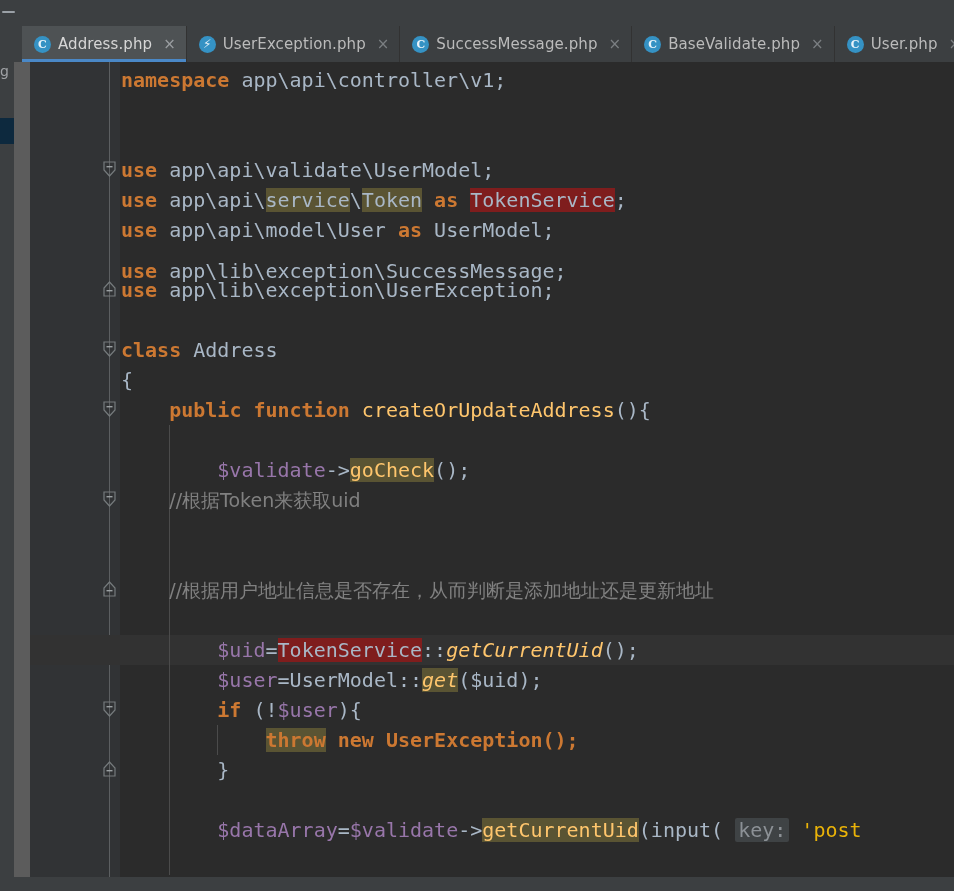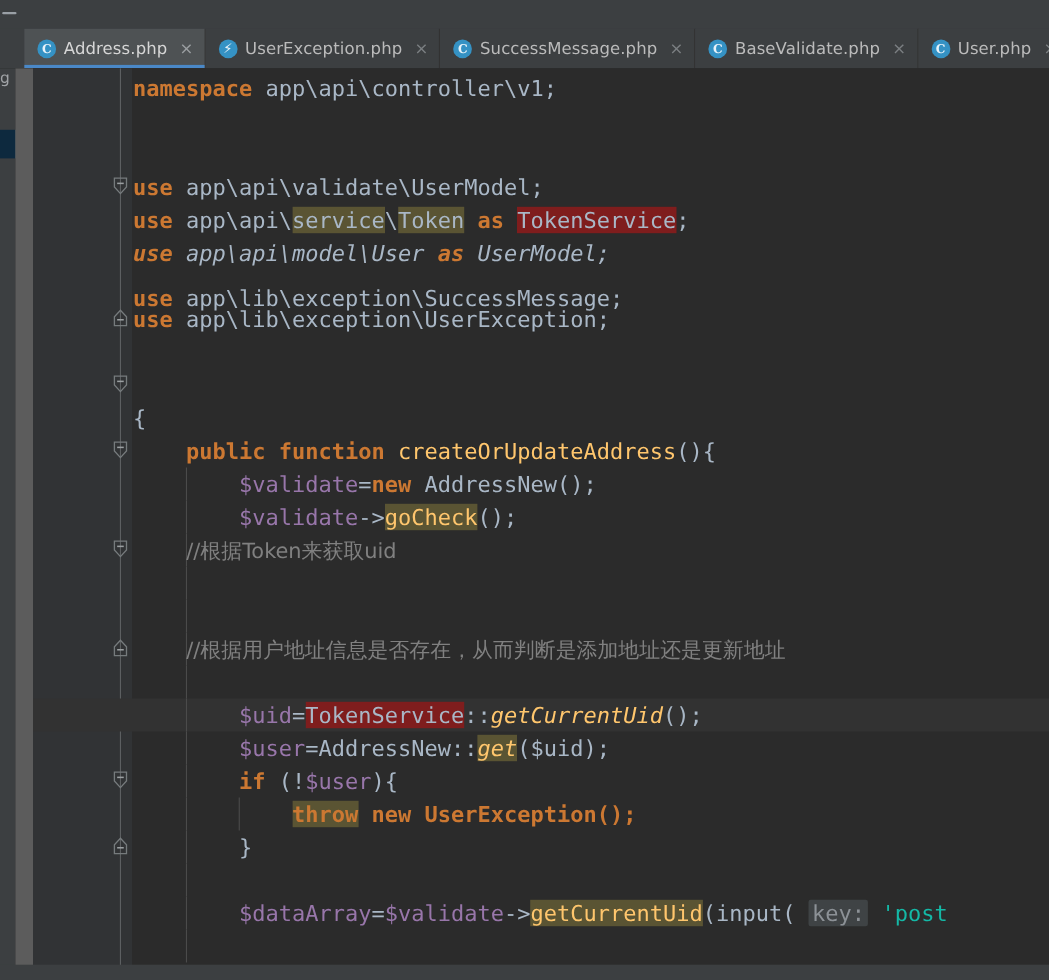--- a/index.html
+++ b/index.html
@@ -55,21 +55,21 @@
        font-family:"DejaVu Sans Mono","Liberation Mono",monospace;
        font-size:20px;line-height:30px;height:30px;color:#a9b7c6;}
   .ind{position:absolute;width:1px;height:30px;background:#4b4b4b;}
 
   
   .kw{color:#cc7832;font-weight:bold;}
   .var{color:#9876aa;}
   .fn{color:#ffc66d;}
   .fni{color:#ffc66d;font-style:italic;}
   .cmt{color:#808080;}
-  .str{color:#14b8a6;}
+  .str{color:#eab308;}
   .pln{color:#a9b7c6;}
   .hl-olive{background:#5a5433;}
   .hl-green{background:#7f1d1d;}
   .hint{background:#3f4345;color:#8c9196;border-radius:2px;padding:0 3px;font-style:normal;}
   .bottomfade{position:absolute;left:0;right:0;bottom:0;height:14px;background:#3c3f41;}
   .cjk{font-family:"DejaVu Sans","Liberation Sans",sans-serif;font-size:19px;}
 </style>
 </head>
 <body>
 
@@ -203,31 +203,31 @@
         <div class="ind" style="top: 633px; left: 49.08px;"></div>
         <div class="ind" style="top: 663px; left: 49.08px;"></div>
         <div class="ind" style="top: 663px; left: 97.16px;"></div>
         <div class="ind" style="top: 693px; left: 49.08px;"></div>
         <div class="ind" style="top: 723px; left: 49.08px;"></div>
         <div class="ind" style="top: 753px; left: 49.08px;"></div>
         <div class="ind" style="top: 783px; left: 49.08px;"></div>
         <div class="row" style="top: 3px; left: 1px;"><span class="kw">namespace</span><span class="pln"> app\api\controller\v1;</span></div>
         <div class="row" style="top: 93px; left: 1px;"><span class="kw">use</span><span class="pln"> app\api\validate\UserModel;</span></div>
         <div class="row" style="top: 123px; left: 1px;"><span class="kw">use</span><span class="pln"> app\api\</span><span class="hl-olive">service</span><span class="pln">\</span><span class="hl-olive">Token</span><span class="pln"> </span><span class="kw">as</span><span class="pln"> </span><span class="hl-green">TokenService</span><span class="pln">;</span></div>
-        <div class="row" style="top: 153px; left: 1px; font-style: italic;"><span class="kw">use</span><span class="pln"> app\api\model\User </span><span class="kw">as</span><span class="pln"> UserModel;</span></div>
+        <div class="row" style="top: 153px; left: 1px;"><span class="kw">use</span><span class="pln"> app\api\model\User </span><span class="kw">as</span><span class="pln"> UserModel;</span></div>
         <div class="row" style="top: 194px; left: 1px;"><span class="kw">use</span><span class="pln"> app\lib\exception\SuccessMessage;</span></div>
         <div class="row" style="top: 213px; left: 1px;"><span class="kw">use</span><span class="pln"> app\lib\exception\UserException;</span></div>
+        <div class="row" style="top: 273px; left: 1px;"><span class="kw">class</span><span class="pln"> Address</span></div>
         <div class="row" style="top: 303px; left: 1px;"><span class="pln">{</span></div>
         <div class="row" style="top: 333px; left: 1px;"><span class="pln">    </span><span class="kw">public function</span><span class="pln"> </span><span class="fn">createOrUpdateAddress</span><span class="pln">(){</span></div>
-        <div class="row" style="top: 363px; left: 1px;"><span class="pln">        </span><span class="var">$validate</span><span class="pln">=</span><span class="kw">new</span><span class="pln"> AddressNew();</span></div>
         <div class="row" style="top: 393px; left: 1px;"><span class="pln">        </span><span class="var">$validate</span><span class="pln">-&gt;</span><span class="fn hl-olive">goCheck</span><span class="pln">();</span></div>
         <div class="row" style="top: 423px; left: 1px;"><span class="cmt cjk">        //根据Token来获取uid</span></div>
         <div class="row" style="top: 513px; left: 1px;"><span class="cmt cjk">        //根据用户地址信息是否存在，从而判断是添加地址还是更新地址</span></div>
         <div class="row" style="top: 573px; left: 1px;"><span class="pln">        </span><span class="var">$uid</span><span class="pln">=</span><span class="pln hl-green">TokenService</span><span class="pln">::</span><span class="fni">getCurrentUid</span><span class="pln">();</span></div>
-        <div class="row" style="top: 603px; left: 1px;"><span class="pln">        </span><span class="var">$user</span><span class="pln">=</span><span class="pln">AddressNew</span><span class="pln">::</span><span class="fni hl-olive">get</span><span class="pln">($uid);</span></div>
+        <div class="row" style="top: 603px; left: 1px;"><span class="pln">        </span><span class="var">$user</span><span class="pln">=</span><span class="pln">UserModel</span><span class="pln">::</span><span class="fni hl-olive">get</span><span class="pln">($uid);</span></div>
         <div class="row" style="top: 633px; left: 1px;"><span class="pln">        </span><span class="kw">if</span><span class="pln"> (!</span><span class="var">$user</span><span class="pln">){</span></div>
         <div class="row" style="top: 663px; left: 1px;"><span class="pln">            </span><span class="kw hl-olive">throw</span><span class="kw"> new UserException();</span></div>
         <div class="row" style="top: 693px; left: 1px;"><span class="pln">        }</span></div>
         <div class="row" style="top: 753px; left: 1px;"><span class="pln">        </span><span class="var">$dataArray</span><span class="pln">=</span><span class="var">$validate</span><span class="pln">-&gt;</span><span class="fn hl-olive">getCurrentUid</span><span class="pln">(input( </span><span class="hint">key:</span><span class="str"> 'post</span></div>
       </div>
 
     <div class="bottomfade"></div>
   </div>
 </div>
 

